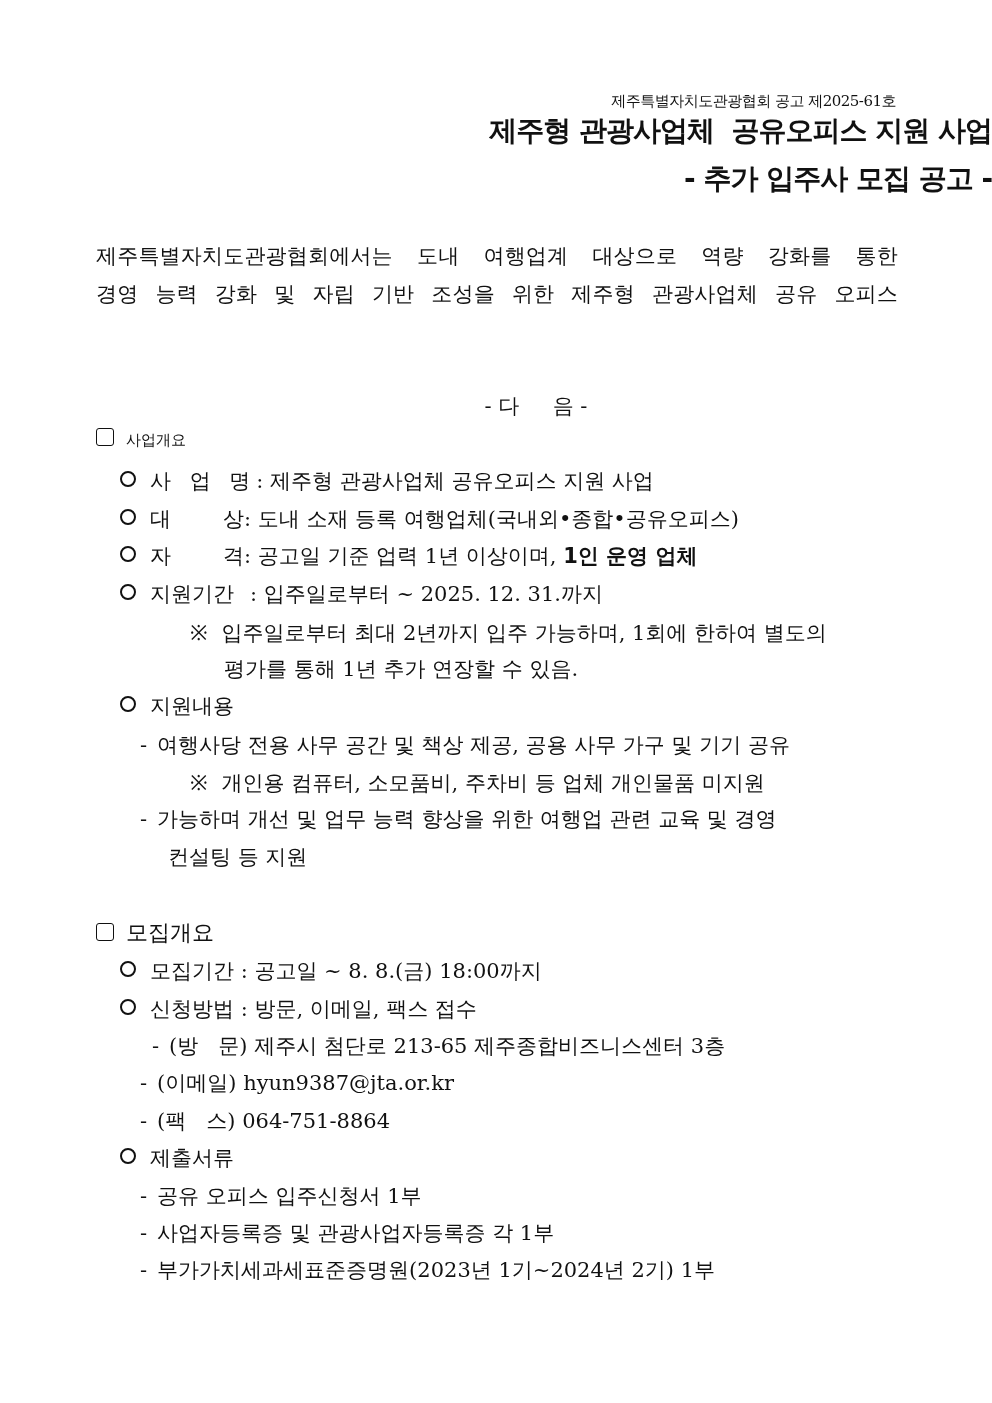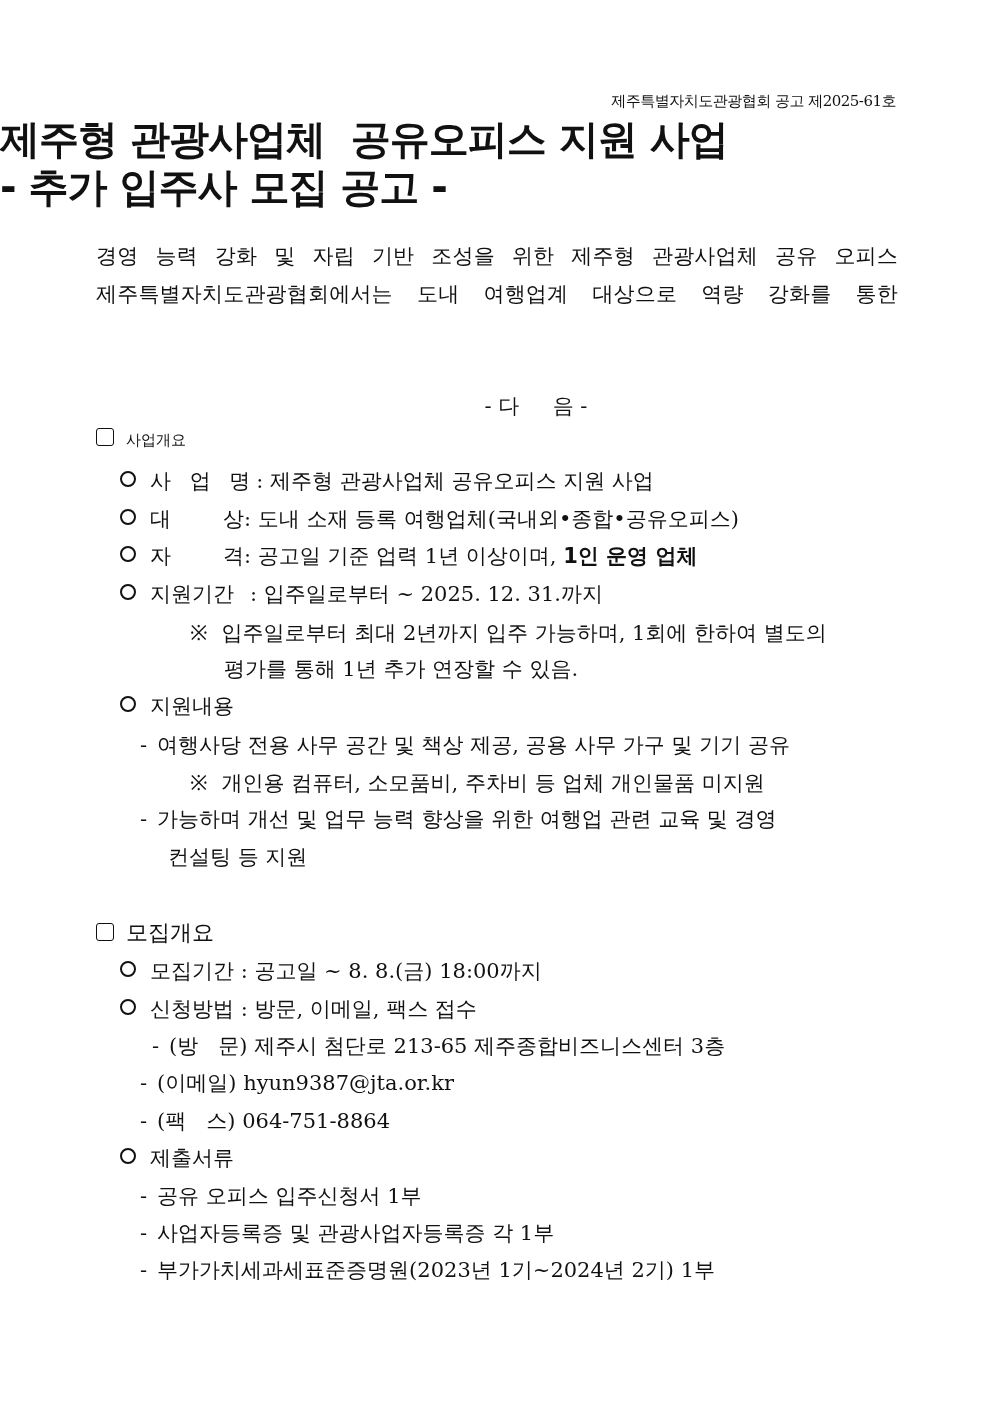--- a/index.html
+++ b/index.html
@@ -6,23 +6,23 @@
   body {
     width: 992px; height: 1403px; position: relative; overflow: hidden;
     color: #111111;
     font-family: "DejaVu Serif", "Liberation Serif", serif;
   }
   .doc-no {
     position: absolute; top: 92px; right: 96px;
     font-size: 15px; letter-spacing: -0.5px;
   }
   .title {
-    position: absolute; left: 0; width: 992px; text-align: left;
+    position: absolute; left: 0; width: 992px; text-align: right;
     font-family: "DejaVu Sans", "Liberation Sans", sans-serif;
-    font-weight: bold; font-size: 40px; letter-spacing: -1px;
+    font-weight: bold; font-size: 28px; letter-spacing: -1px;
   }
   .title.l1 { top: 112px; }
   .title.l2 { top: 160px; }
   .intro {
     position: absolute; top: 238px; left: 96px; width: 802px;
     font-size: 21px; line-height: 37.5px; text-align: justify;
     text-align-last: justify; letter-spacing: 0.2px;
   }
   .intro .last { text-align-last: left; display: block; }
   .line { position: absolute; font-size: 21px; white-space: nowrap; }
@@ -41,22 +41,22 @@
   .sp { display: inline-block; width: 52px; }
 </style>
 </head>
 <body>
 
 <div class="doc-no">제주특별자치도관광협회 공고 제2025-61호</div>
 <div class="title l1" style="white-space:pre;">제주형 관광사업체  공유오피스 지원 사업</div>
 <div class="title l2">- 추가 입주사 모집 공고 -</div>
 
 <div class="intro">
+  <span style="display:block">제주특별자치도관광협회에서는 도내 여행업계 대상으로 역량 강화를 통한</span>
   <span style="display:block">경영 능력 강화 및 자립 기반 조성을 위한 제주형 관광사업체 공유 오피스</span>
-  <span style="display:block">제주특별자치도관광협회에서는 도내 여행업계 대상으로 역량 강화를 통한</span>
 </div>
 
 <div class="line center" style="top:392px; white-space:pre;">- 다     음 -</div>
 
 <div class="line" style="top:428px; left:96px; font-size:15px;">
   <span class="box"></span><span>사업개요</span>
 </div>
 
 <div class="line" style="top:467px; left:120px;">
   <span class="circ"></span><span style="letter-spacing:6px;">사 업 명</span><span>: 제주형 관광사업체 공유오피스 지원 사업</span>

